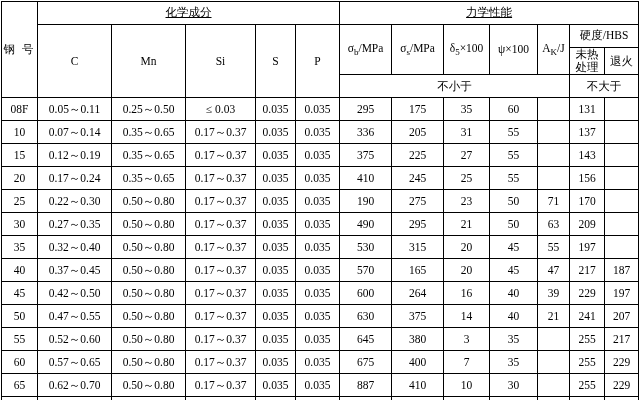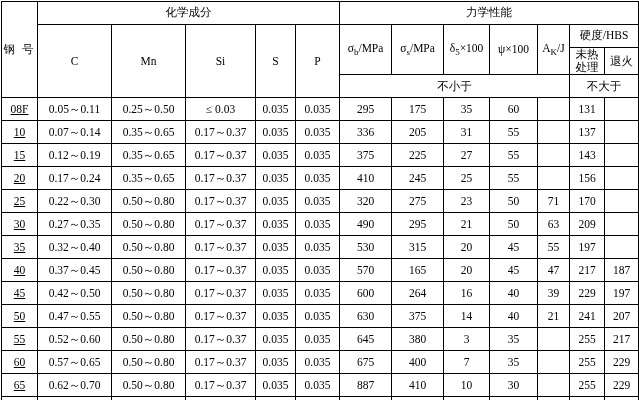--- a/index.html
+++ b/index.html
@@ -30,20 +30,21 @@
     text-align: center;
     vertical-align: middle;
     font-size: 11.5px;
     line-height: 1.15;
     padding: 0;
     height: 22px;
     font-family: "Liberation Serif", serif;
   }
   .hdr-group {
     font-size: 13px;
+    text-decoration: underline;
   }
   .gradeheadcell {
     font-size: 13.5px;
     letter-spacing: 2px;
   }
   .sub {
     font-size: 9px;
     vertical-align: sub;
     letter-spacing: 0;
   }
@@ -52,21 +53,20 @@
   }
   .hard-sub {
     font-size: 11px;
     line-height: 1.1;
   }
   .num {
     font-size: 11.5px;
   }
   .grade {
     font-size: 11.5px;
-    text-decoration: underline;
   }
   .comp-cell {
     font-size: 11px;
   }
   .twoline {
     line-height: 1.12;
     font-size: 11px;
   }
 </style>
 </head>
@@ -188,21 +188,21 @@
         <td class="num">156</td>
         <td class="num"></td>
       </tr>
       <tr>
         <td class="grade">25</td>
         <td class="comp-cell">0.22～0.30</td>
         <td class="comp-cell">0.50～0.80</td>
         <td class="comp-cell">0.17～0.37</td>
         <td class="comp-cell">0.035</td>
         <td class="comp-cell">0.035</td>
-        <td class="num">320</td>
+        <td class="num">190</td>
         <td class="num">275</td>
         <td class="num">23</td>
         <td class="num">50</td>
         <td class="num">71</td>
         <td class="num">170</td>
         <td class="num"></td>
       </tr>
       <tr>
         <td class="grade">30</td>
         <td class="comp-cell">0.27～0.35</td>

